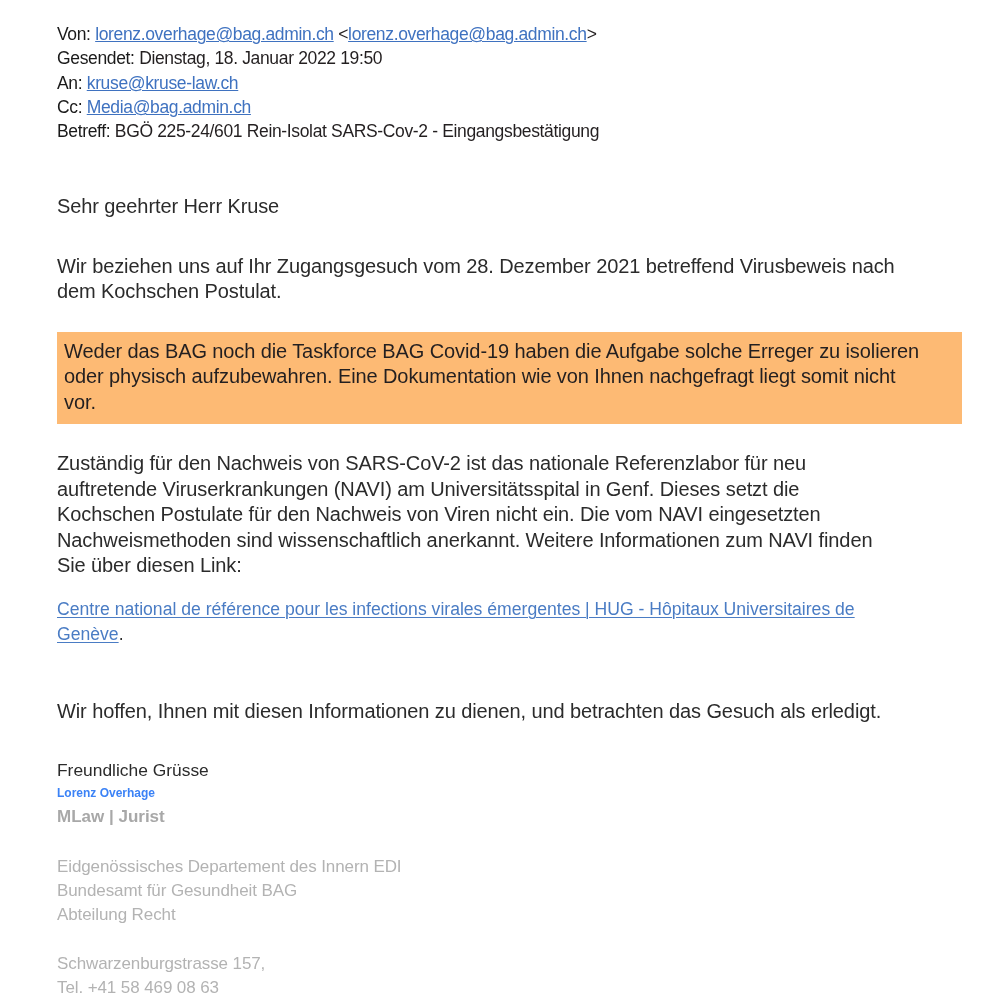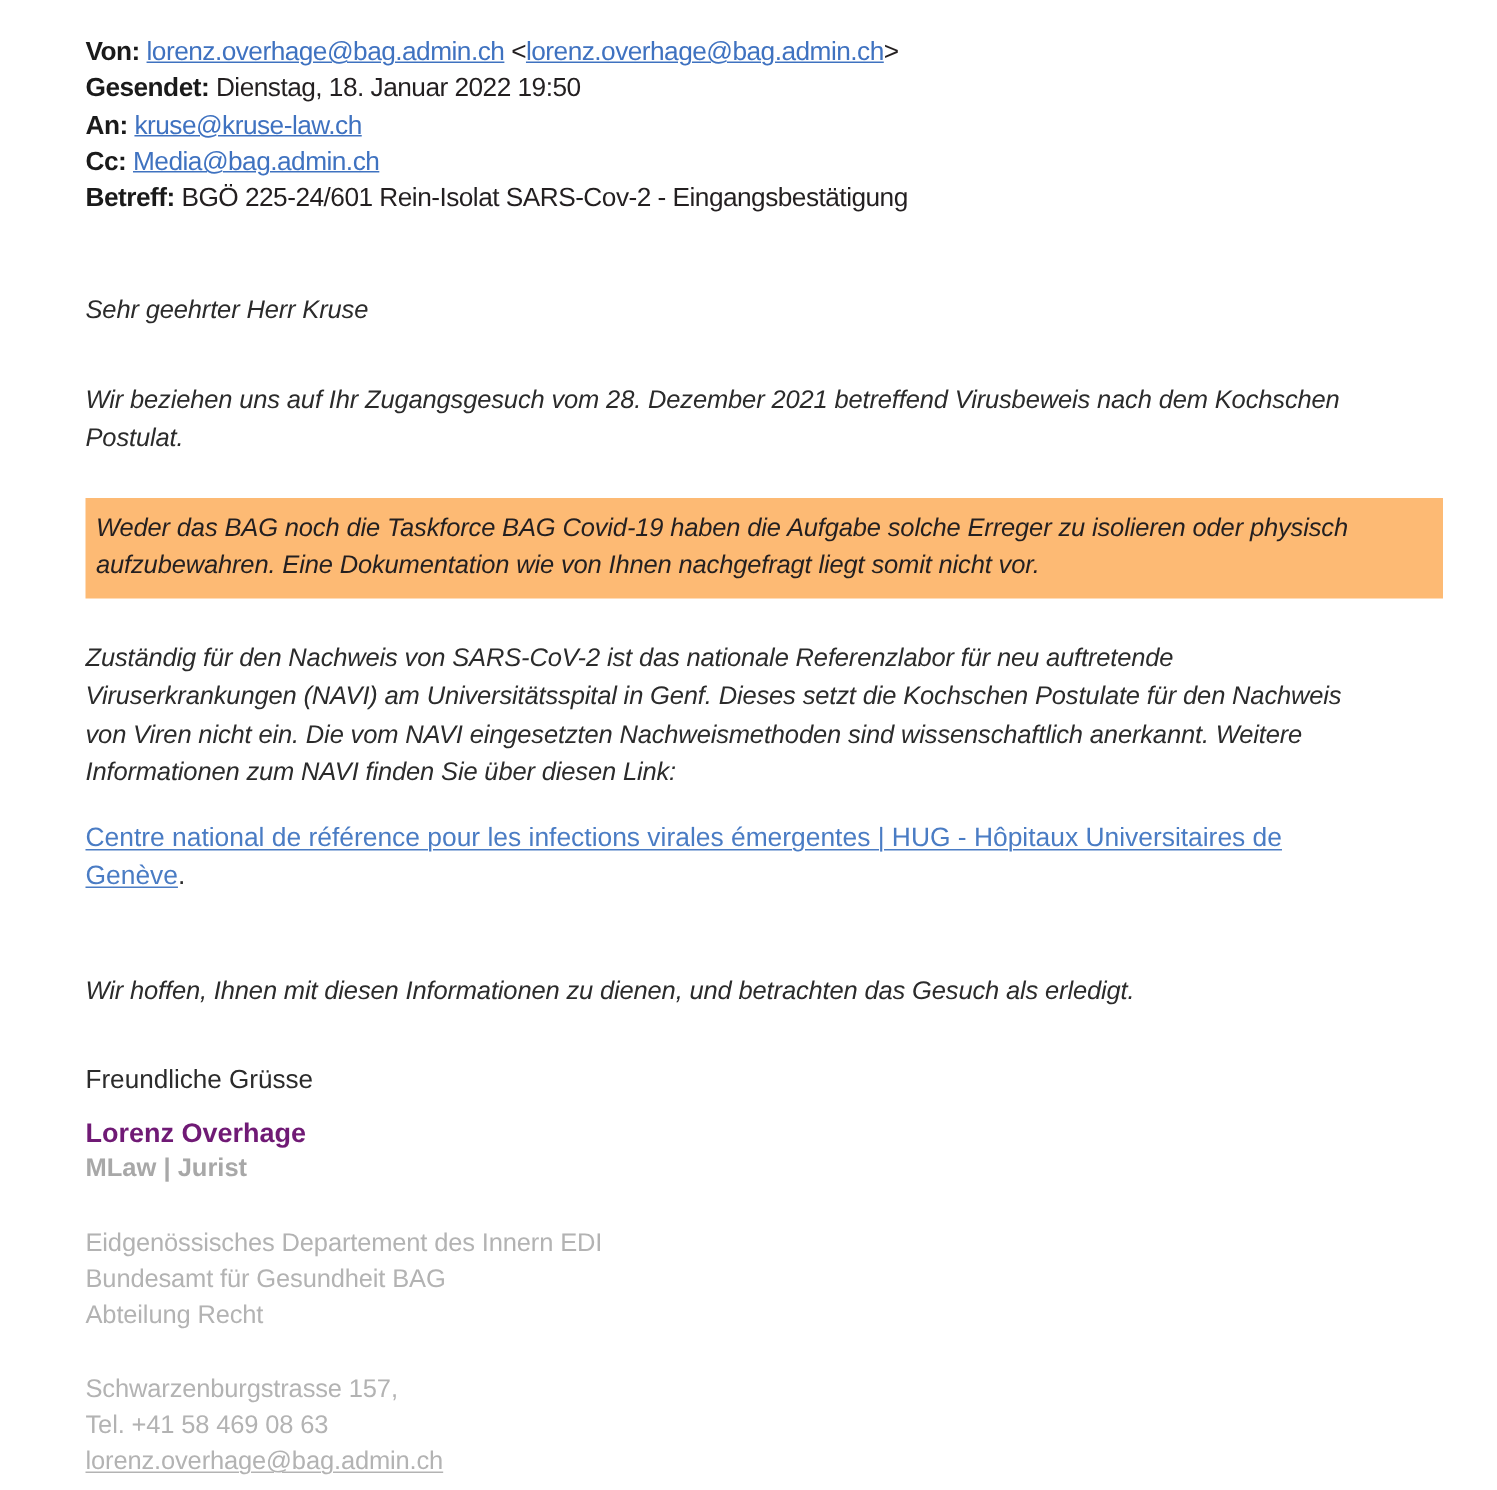--- a/index.html
+++ b/index.html
@@ -39,21 +39,21 @@
   }
   .hdr-line {
     font-family: "Liberation Sans", sans-serif;
     font-size: 17.5px;
     line-height: 24.3px;
     letter-spacing: -0.35px;
     color: #231f20;
     white-space: nowrap;
   }
   .hdr-label {
-    font-weight: bold;
+    font-weight: normal;
     color: #1a1a1a;
   }
   .hdr-value {
     font-weight: normal;
     color: #231f20;
   }
   .hdr-mail {
     color: #3f72c0;
     text-decoration: underline;
     text-underline-offset: 1px;
@@ -62,26 +62,25 @@
   .bracket {
     color: #231f20;
   }
 
   
   .body-block {
     margin-top: 26px;
   }
   p.para {
     margin: 0 0 0 0;
-    font-size: 17px;
+    font-size: 20px;
     line-height: 25.5px;
     letter-spacing: -0.1px;
     color: #2b2b2b;
     max-width: 845px;
-    font-style: italic;
   }
   .gap-sm { height: 25px; }
   .gap-md { height: 27px; }
   .gap-lg { height: 34px; }
 
   
   .highlight-wrap {
     background: #fdba74;
     display: block;
     width: 905px;
@@ -111,25 +110,24 @@
   }
 
   
   .sig-greeting {
     font-size: 17.4px;
     line-height: 23px;
     color: #2b2b2b;
     font-weight: normal;
   }
   .sig-name {
-    font-size: 18px;
+    font-size: 12px;
     line-height: 23px;
-    color: #701a75;
+    color: #3b82f6;
     font-weight: bold;
-    margin-top: 13px;
   }
   .sig-role {
     font-size: 17px;
     line-height: 23px;
     color: #a8a8a8;
     font-weight: bold;
   }
 
   
   .footer-block {

